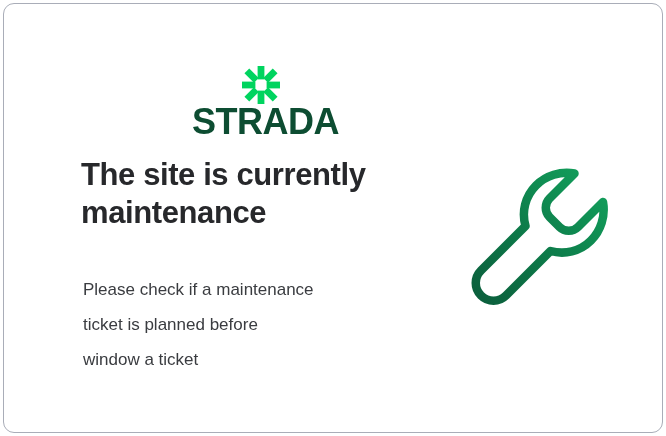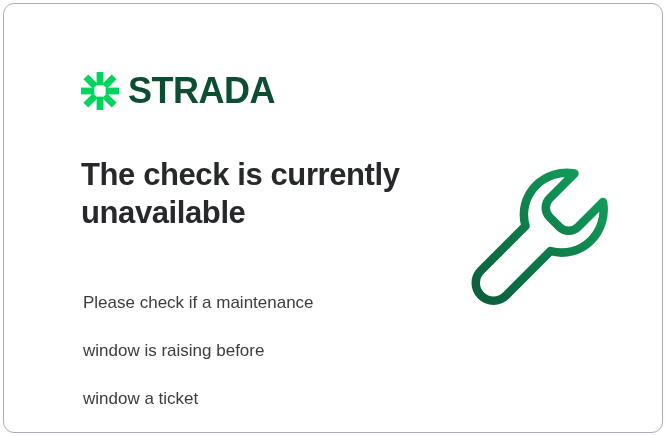--- a/index.html
+++ b/index.html
@@ -43,20 +43,21 @@
     top: 62px;
     width: 360px;
   }
 
   
   .logo {
     display: flex;
     align-items: center;
     height: 50px;
     margin-bottom: 0;
+    flex-direction: column;
   }
   .logo-mark {
     width: 38px;
     height: 38px;
     flex: 0 0 38px;
     display: block;
   }
   .logo-word {
     margin-left: 9px;
     font-size: 36px;
@@ -90,21 +91,20 @@
     width: 330px;
     margin: 0;
     font-size: 17px;
     line-height: 35px;
     font-weight: normal;
     color: #3a3c40;
   }
   .body-copy .line {
     display: block;
     white-space: nowrap;
-    margin-top: 13px;
   }
 
   
   .wrench {
     position: absolute;
     left: 452px;
     top: 148px;
     width: 164px;
     height: 164px;
   }
@@ -137,25 +137,25 @@
 
               <rect x="15.6" y="-1" width="6.8" height="13.4" transform="rotate(-45 19 19)"></rect>
               <rect x="15.6" y="25.6" width="6.8" height="13.4" transform="rotate(-45 19 19)"></rect>
             </g>
           </svg>
         </span>
         <span class="logo-word">STRADA</span>
       </div>
     </div>
 
-    <h1 class="headline">The check is currently unavailable</h1>
+    <h1 class="headline">The site is currently maintenance</h1>
 
     <p class="body-copy">
       <span class="line">Please check if a maintenance</span>
-      <span class="line">window is raising before</span>
+      <span class="line">ticket is planned before</span>
       <span class="line">window a ticket</span>
     </p>
 
     <div class="wrench">
       <svg viewBox="0 0 164 164" xmlns="http://www.w3.org/2000/svg" aria-hidden="true">
         <defs>
           <linearGradient id="wrenchGrad" x1="0" y1="1" x2="1" y2="0">
             <stop offset="0%" stop-color="#0b5e3c"></stop>
             <stop offset="45%" stop-color="#0d7a49"></stop>
             <stop offset="100%" stop-color="#13a25d"></stop>

